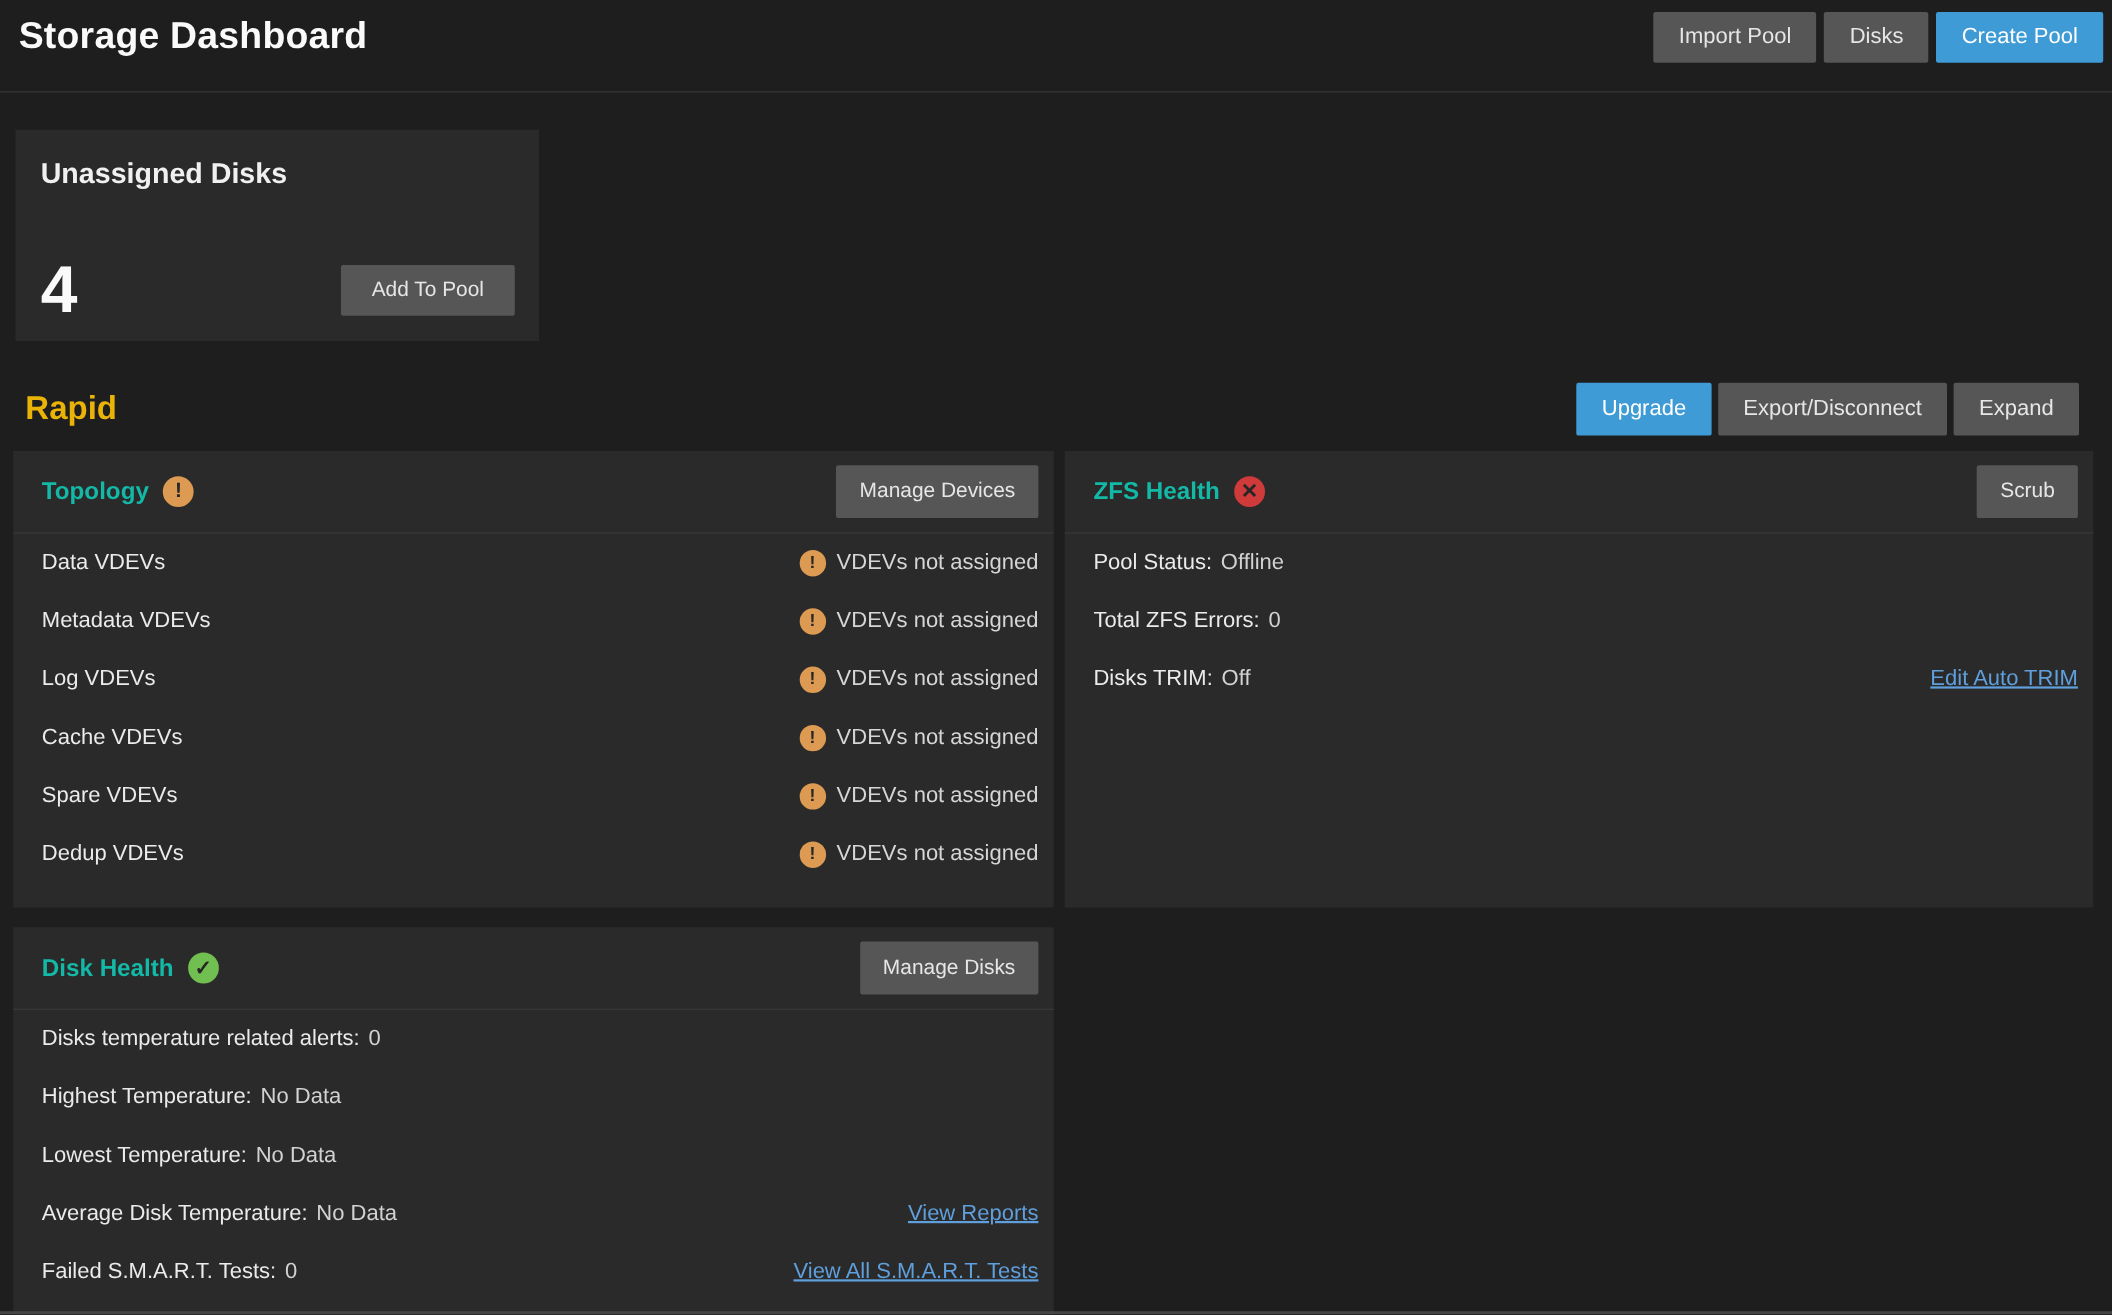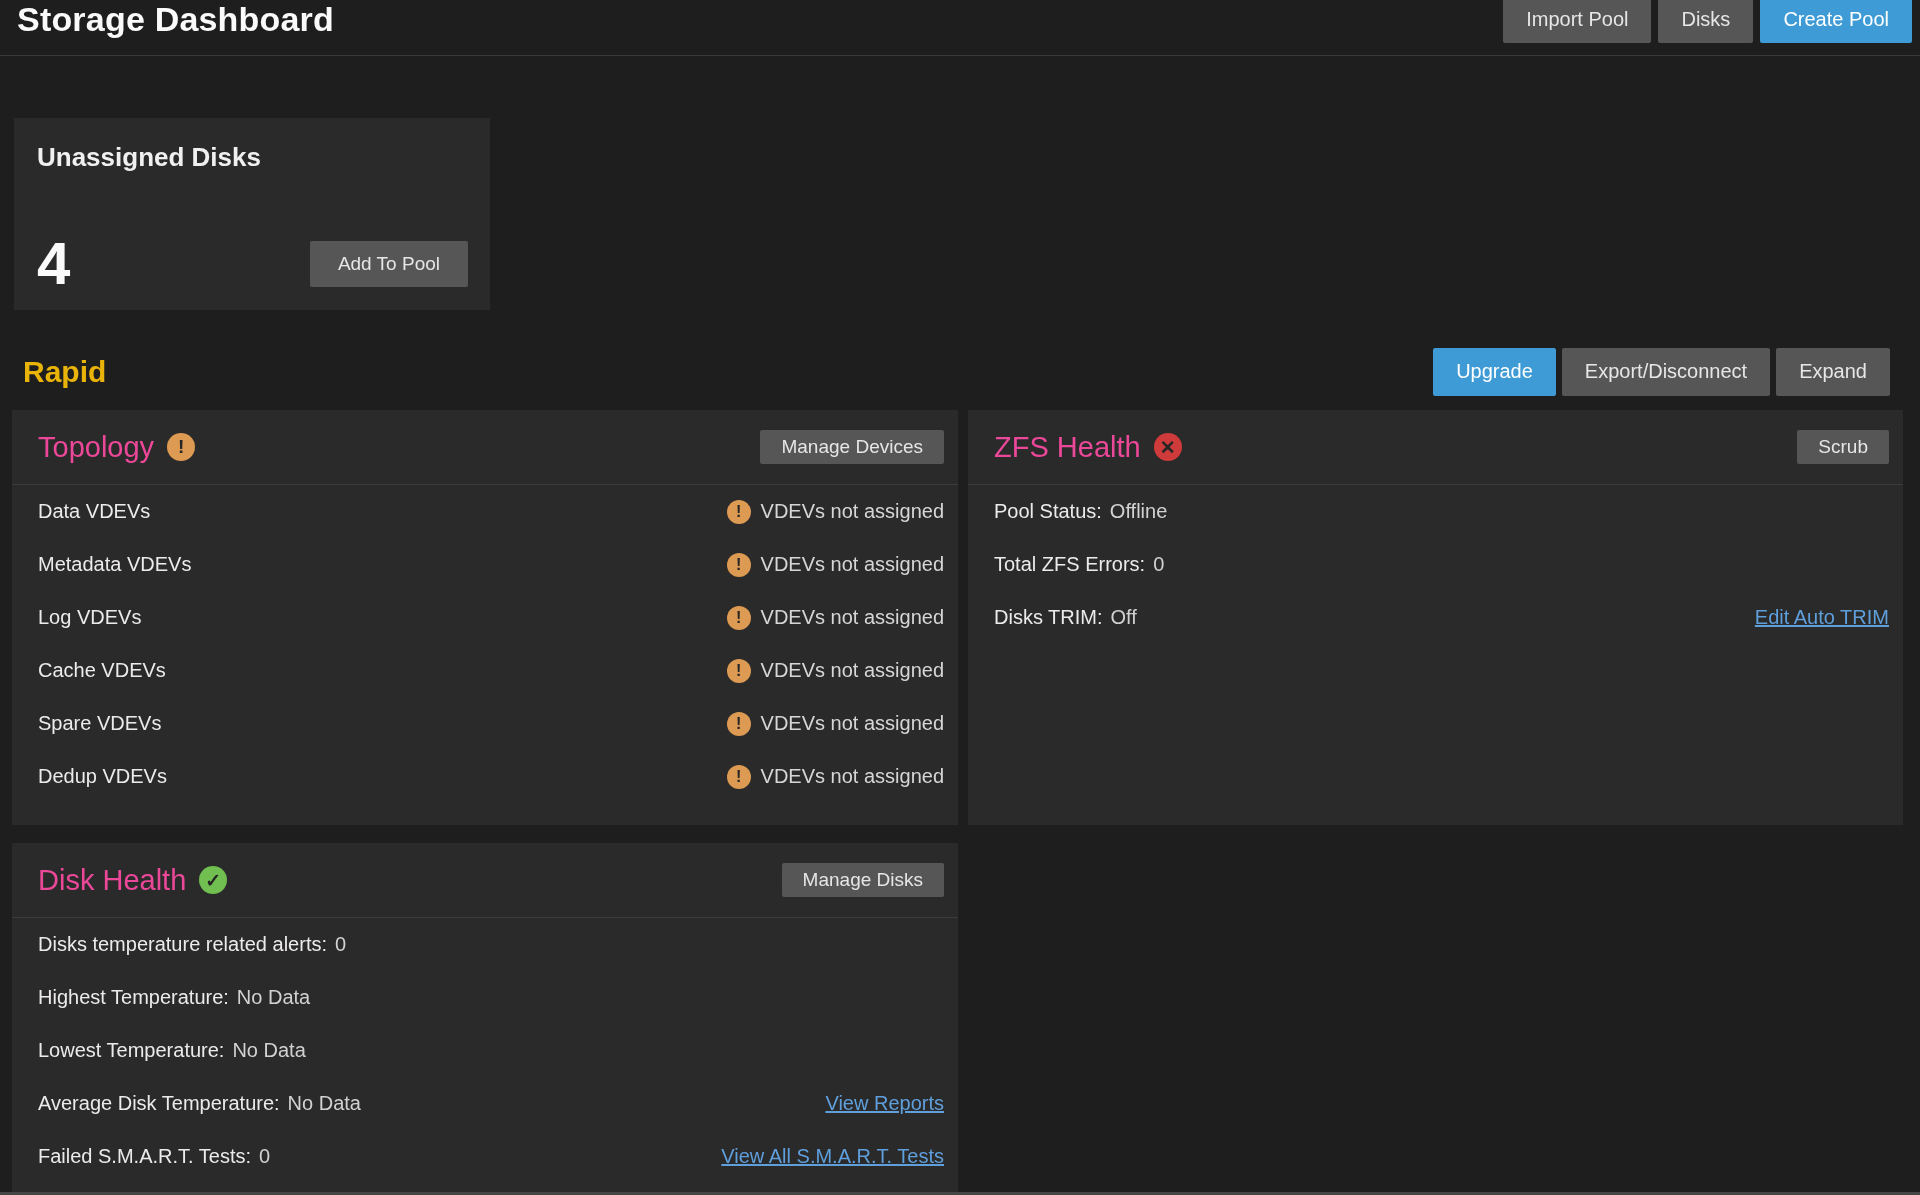--- a/index.html
+++ b/index.html
@@ -13,21 +13,21 @@
   *{box-sizing:border-box;margin:0;padding:0;}
   html,body{width:1920px;height:1195px;overflow:hidden;}
   body{
     position:relative;
     background:#1e1e1e;
     color:#e8e8e8;
     font-family:"Liberation Sans",sans-serif;
   }
   
   .topbar{
-    position:absolute;top:0;left:0;right:0;height:56px;
+    position:absolute;top:0;left:0;right:0;height:84px;
     border-bottom:1px solid #3a3a3a;
     display:flex;align-items:center;
     padding:0 8px 16px 17px;
   }
   .page-title{font-size:34px;font-weight:bold;color:#fafafa;letter-spacing:0.2px;}
   .topbar-buttons{margin-left:auto;display:flex;gap:7px;}
   .btn{
     display:inline-flex;align-items:center;justify-content:center;
     border:none;cursor:pointer;
     height:46px;padding:16px 23px;
@@ -55,32 +55,32 @@
   }
   .pool-name{font-size:30px;font-weight:bold;color:#eab308;}
   .pool-buttons{margin-left:auto;display:flex;gap:6px;}
   .pool-buttons .btn{height:48px;font-size:20px;}
   
   .card-header{
     height:75px;display:flex;align-items:center;
     padding:0 14px 0 26px;
     border-bottom:1px solid #3b3b3b;
   }
-  .card-title{font-size:29px;font-weight:normal;color:#ec4899;}
+  .card-title{font-size:22px;font-weight:bold;color:#14b8a6;}
   .badge{
     border-radius:50%;
     display:inline-flex;align-items:center;justify-content:center;
     font-weight:bold;color:#262626;flex:none;
   }
   .badge-lg{width:28px;height:28px;font-size:19px;margin-left:13px;}
   .badge-sm{width:24px;height:24px;font-size:16px;}
   .warn{background:var(--warning-orange);}
   .err{background:var(--error-red);}
   .ok{background:var(--success-green);}
-  .card-header .btn{margin-left:auto;height:34px;font-size:19px;padding:0 21px;}
+  .card-header .btn{margin-left:auto;height:48px;font-size:19px;padding:0 21px;}
   .row{
     height:53px;display:flex;align-items:center;
     padding:0 14px 0 26px;
   }
   .row-label{font-size:20px;font-weight:normal;color:#eceaea;white-space:pre;}
   .row-value{font-size:20px;color:#d2d2d2;margin-left:8px;}
   .row-right{margin-left:auto;display:flex;align-items:center;gap:10px;}
   .status-text{font-size:20px;color:#d6d6d6;}
   .row-link{
     margin-left:auto;font-size:20px;

